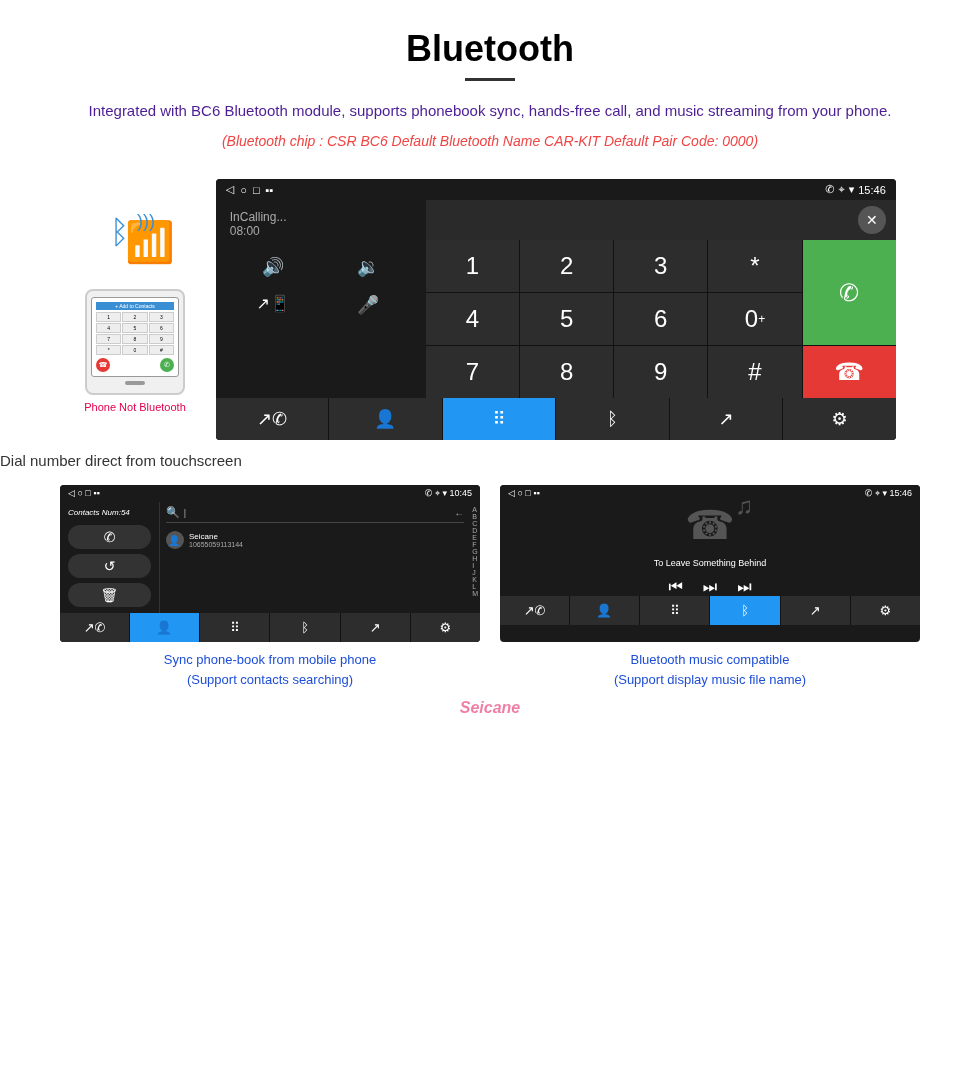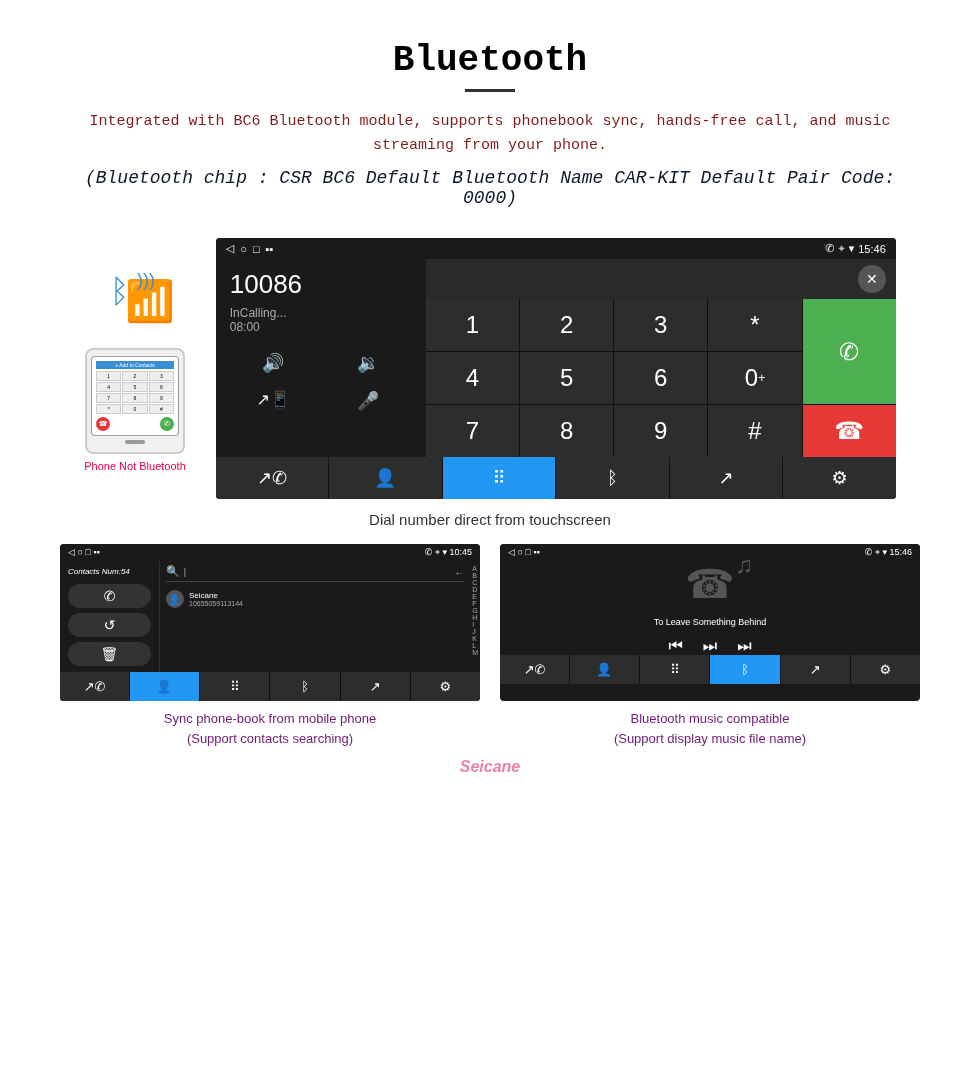--- a/index.html
+++ b/index.html
@@ -7,43 +7,42 @@
       font-family: Arial, sans-serif;
       background: #fff;
       width: 980px;
       min-height: 1088px;
       overflow-x: hidden;
     }
 
     
     .header-section {
       text-align: center;
-      padding: 40px 60px 20px;
-      font-family: Liberation Mono, monospace;
+      padding: 28px 60px 20px;
     }
     .header-title {
       font-size: 36px;
       font-weight: bold;
       margin-bottom: 8px;
     }
     .header-divider {
       width: 50px;
       height: 3px;
       background: #333;
       margin: 0 auto 18px;
     }
     .header-desc {
       font-size: 15px;
-      color: #7f1d1d;
+      color: #4c1d95;
       line-height: 1.6;
       margin-bottom: 10px;
     }
     .header-specs {
-      font-size: 18px;
-      color: #0f172a;
+      font-size: 14px;
+      color: #ef4444;
       font-style: italic;
     }
 
     
     .main-screen-container {
       display: flex;
       justify-content: center;
       margin: 10px auto;
       padding: 0 60px;
       gap: 20px;
@@ -251,21 +250,20 @@
       justify-content: center;
       padding: 10px 0;
       font-size: 18px;
       cursor: pointer;
     }
 
     .nav-btn.active { background: #2196F3; }
 
     
     .caption-text {
-      text-align: center;
       font-size: 15px;
       color: #333;
       margin: 12px 0 16px;
     }
 
     
     .bottom-screens {
       display: flex;
       padding: 0 60px;
       gap: 20px;
@@ -475,21 +473,21 @@
       padding: 7px 0;
       font-size: 13px;
       cursor: pointer;
     }
 
     .music-nav-btn.active { background: #2196F3; }
 
     .bottom-caption {
       text-align: center;
       font-size: 13px;
-      color: #701a75;
+      color: #1d4ed8;
       margin-top: 8px;
       line-height: 1.5;
     }
 
     
     .watermark-area {
       text-align: center;
       margin: 5px 0;
       color: #e0004d;
       font-size: 16px;
@@ -556,21 +554,20 @@
         <span>✆</span>
         <span>⌖</span>
         <span>▾</span>
         <span>15:46</span>
       </div>
     </div>
 
     <div class="dial-main-area">
 
       <div class="dial-left-panel">
-        <div class="dial-number-display">10086</div>
         <div class="dial-status">InCalling...</div>
         <div class="dial-timer">08:00</div>
         <div class="dial-controls">
           <div class="dial-control-btn">🔊</div>
           <div class="dial-control-btn">🔉</div>
           <div class="dial-control-btn" style="font-size:16px;">↗📱</div>
           <div class="dial-control-btn">🎤</div>
         </div>
       </div>
 

